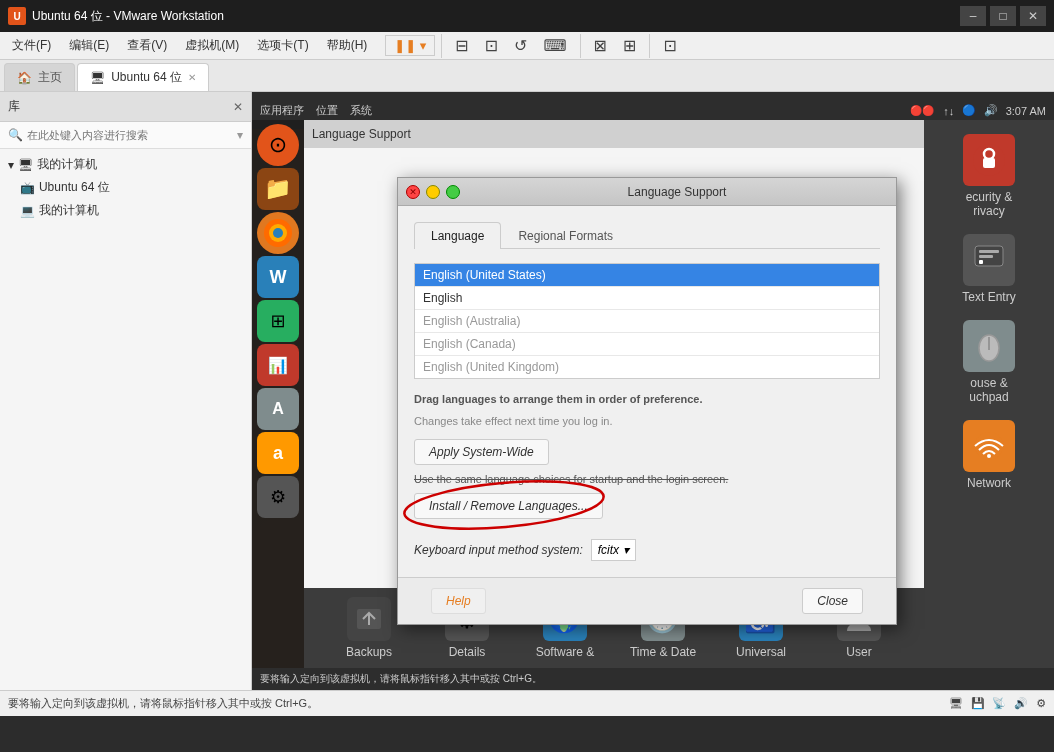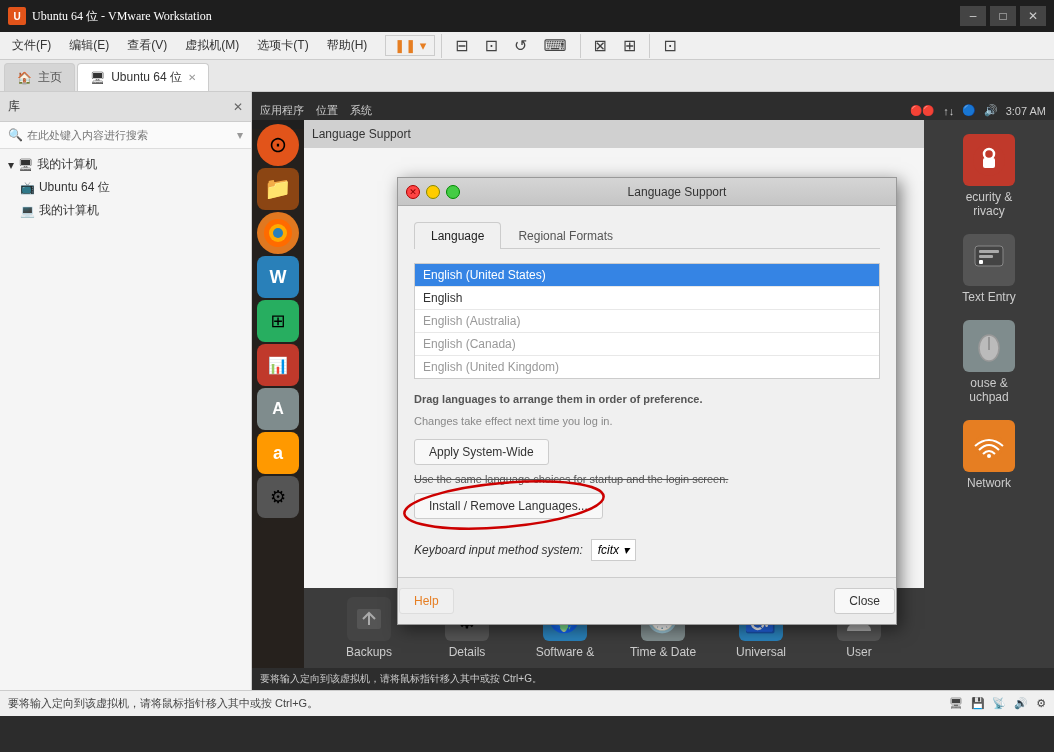--- a/index.html
+++ b/index.html
@@ -16,21 +16,21 @@
       font-size: 12px;
     }
     .title-bar .app-icon {
       width: 18px; height: 18px;
       background: #e2541a;
       border-radius: 2px;
       margin-right: 6px;
       display: flex; align-items: center; justify-content: center;
       font-size: 10px; color: white; font-weight: bold;
     }
-    .title-bar .title-text { flex: 1; font-family: Liberation Serif, serif; }
+    .title-bar .title-text { flex: 1; }
     .title-bar .window-controls { display: flex; gap: 4px; }
     .window-btn {
       width: 26px; height: 20px;
       background: #444;
       border: none;
       color: #ccc;
       cursor: pointer;
       display: flex; align-items: center; justify-content: center;
       font-size: 12px;
     }
@@ -269,39 +269,40 @@
     .drag-hint-sub { font-size: 11px; color: #888; margin-bottom: 12px; }
 
     .btn {
       padding: 5px 14px;
       border: 1px solid #ccc;
       background: #f8f8f8;
       cursor: pointer;
       font-size: 12px;
       color: #333;
       border-radius: 3px;
+      font-style: italic;
     }
 
     .keyboard-row {
       display: flex; align-items: center; gap: 8px; margin-top: 12px; font-style: italic;
     }
     .keyboard-label { font-size: 12px; color: #333; }
     .keyboard-select {
       border: 1px solid #ccc;
       background: white;
       padding: 3px 6px;
       font-size: 12px;
       display: flex; align-items: center; gap: 4px;
       cursor: pointer;
     }
 
     
     .dialog-footer {
       display: flex; justify-content: space-between; align-items: center;
-      padding: 10px 1px;
+      padding: 10px 33px;
       border-top: 1px solid #ccc;
       background: #ebebeb;
     }
     .btn-orange { background: #f0f0f0; color: #e67e22; border-color: #ddd; }
 
     
     .settings-panel {
       position: absolute;
       right: 0; top: 28px;
       bottom: 22px;

